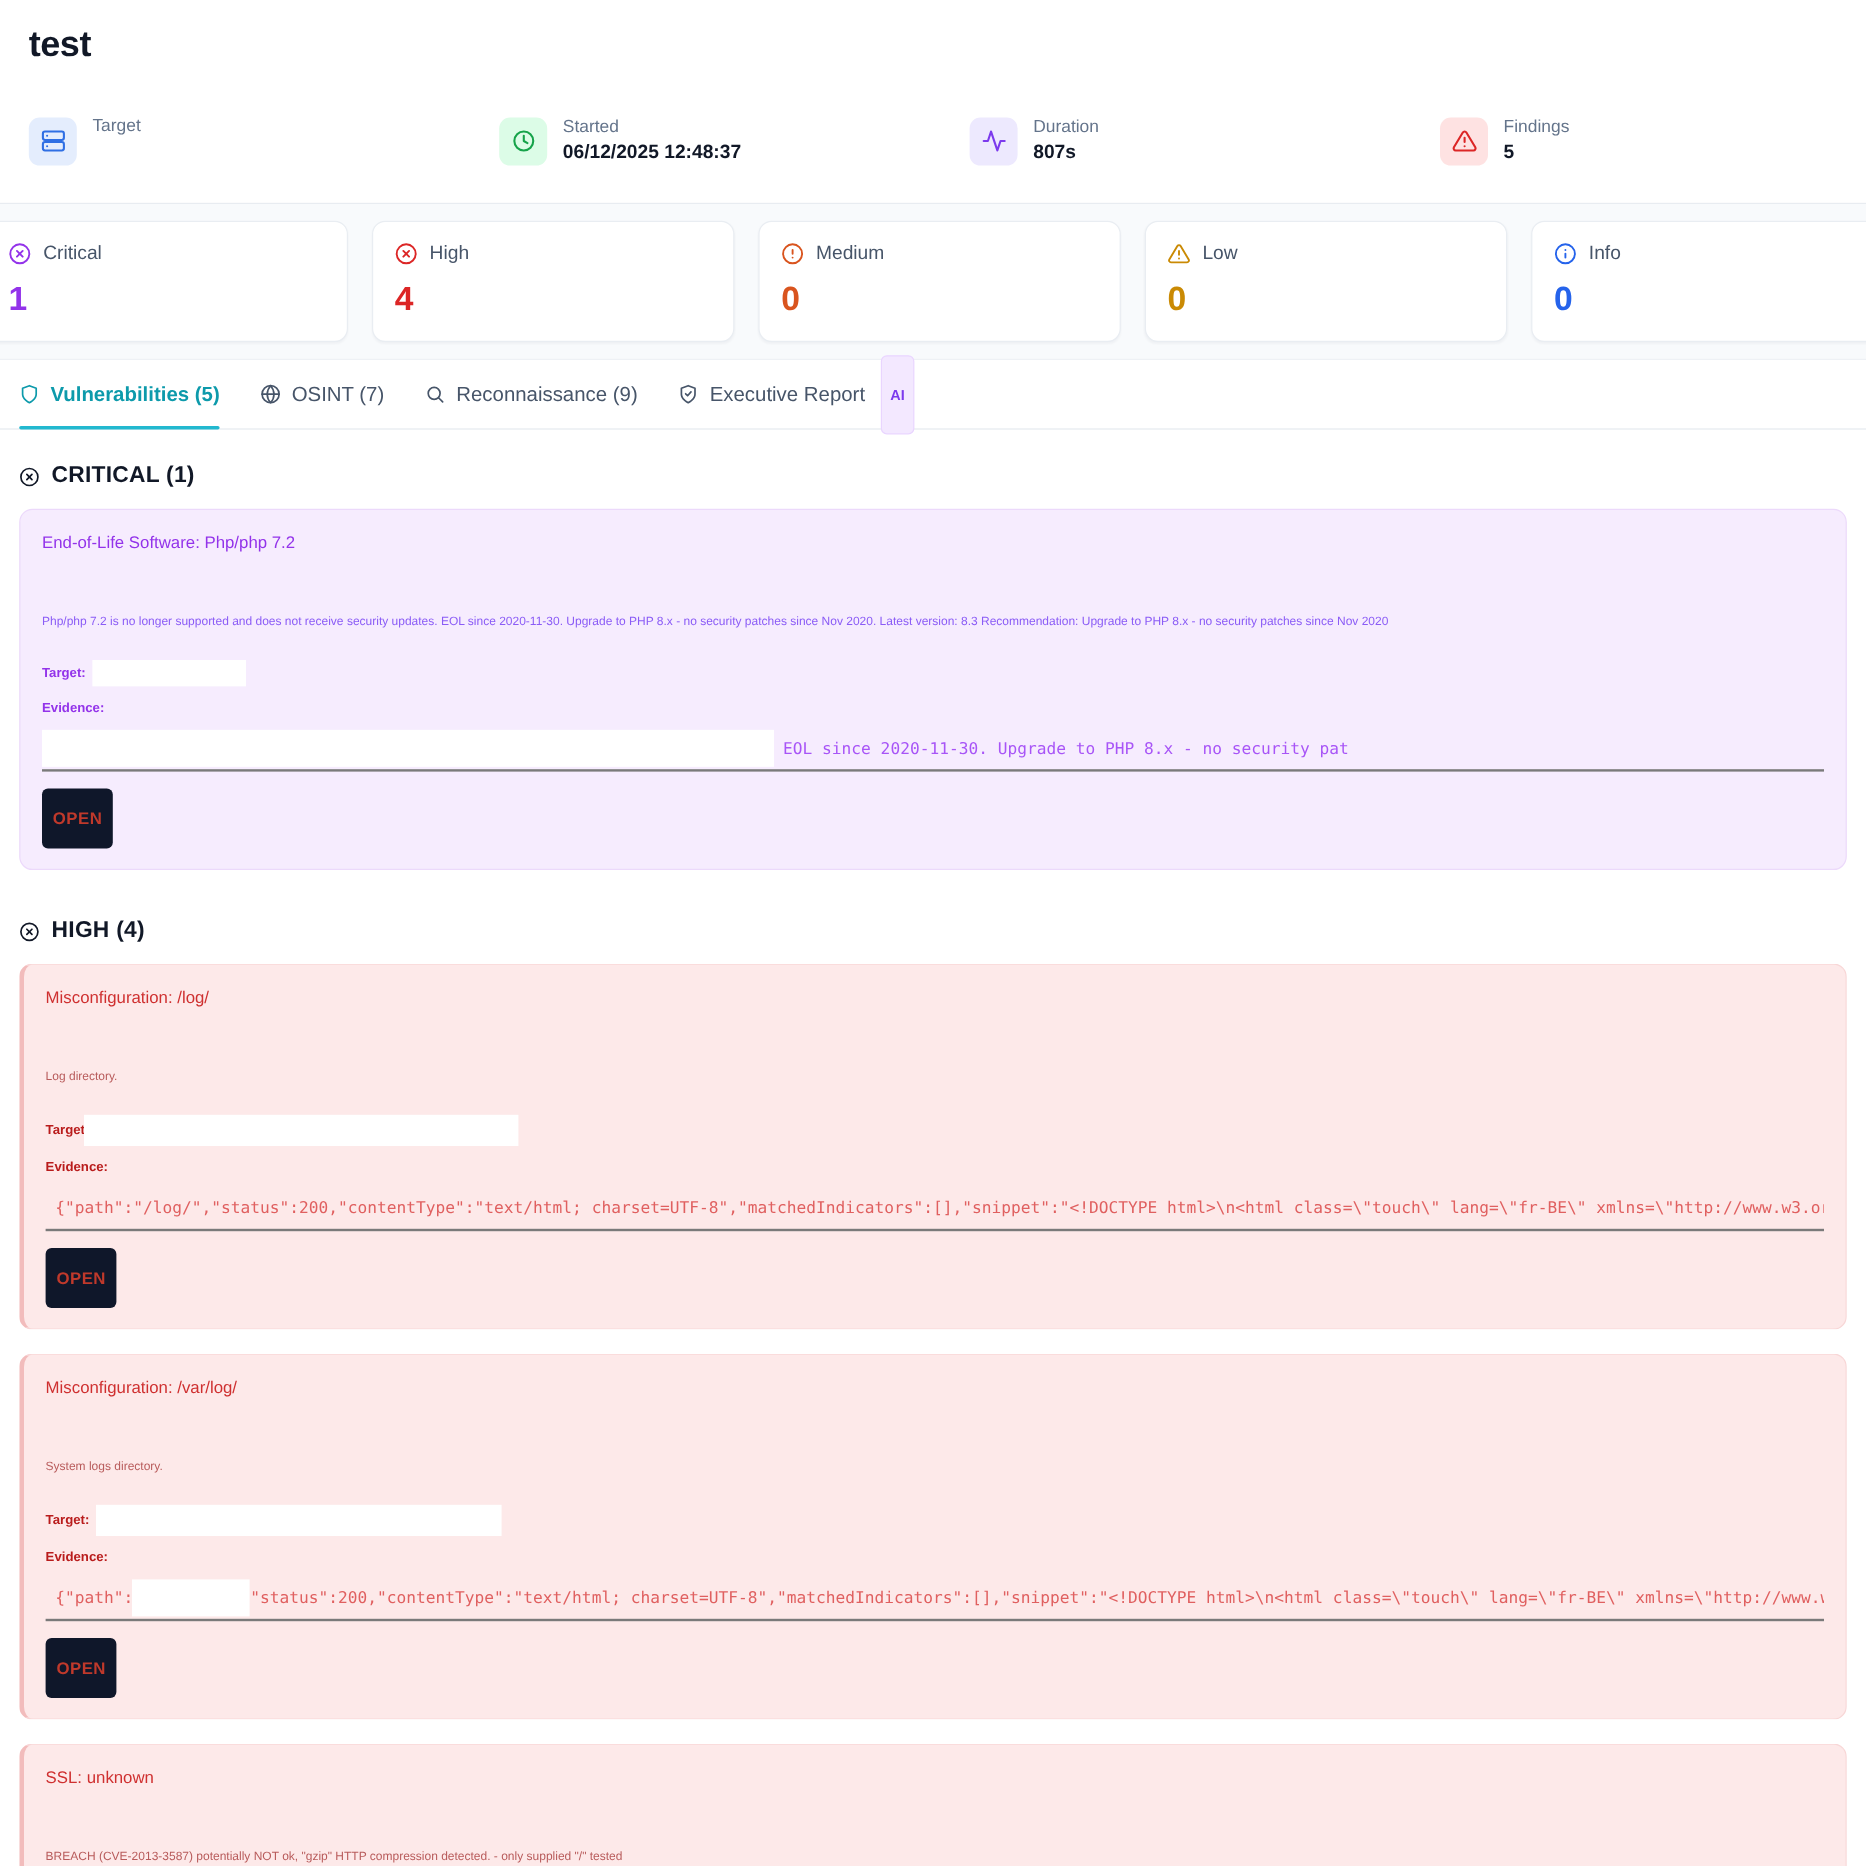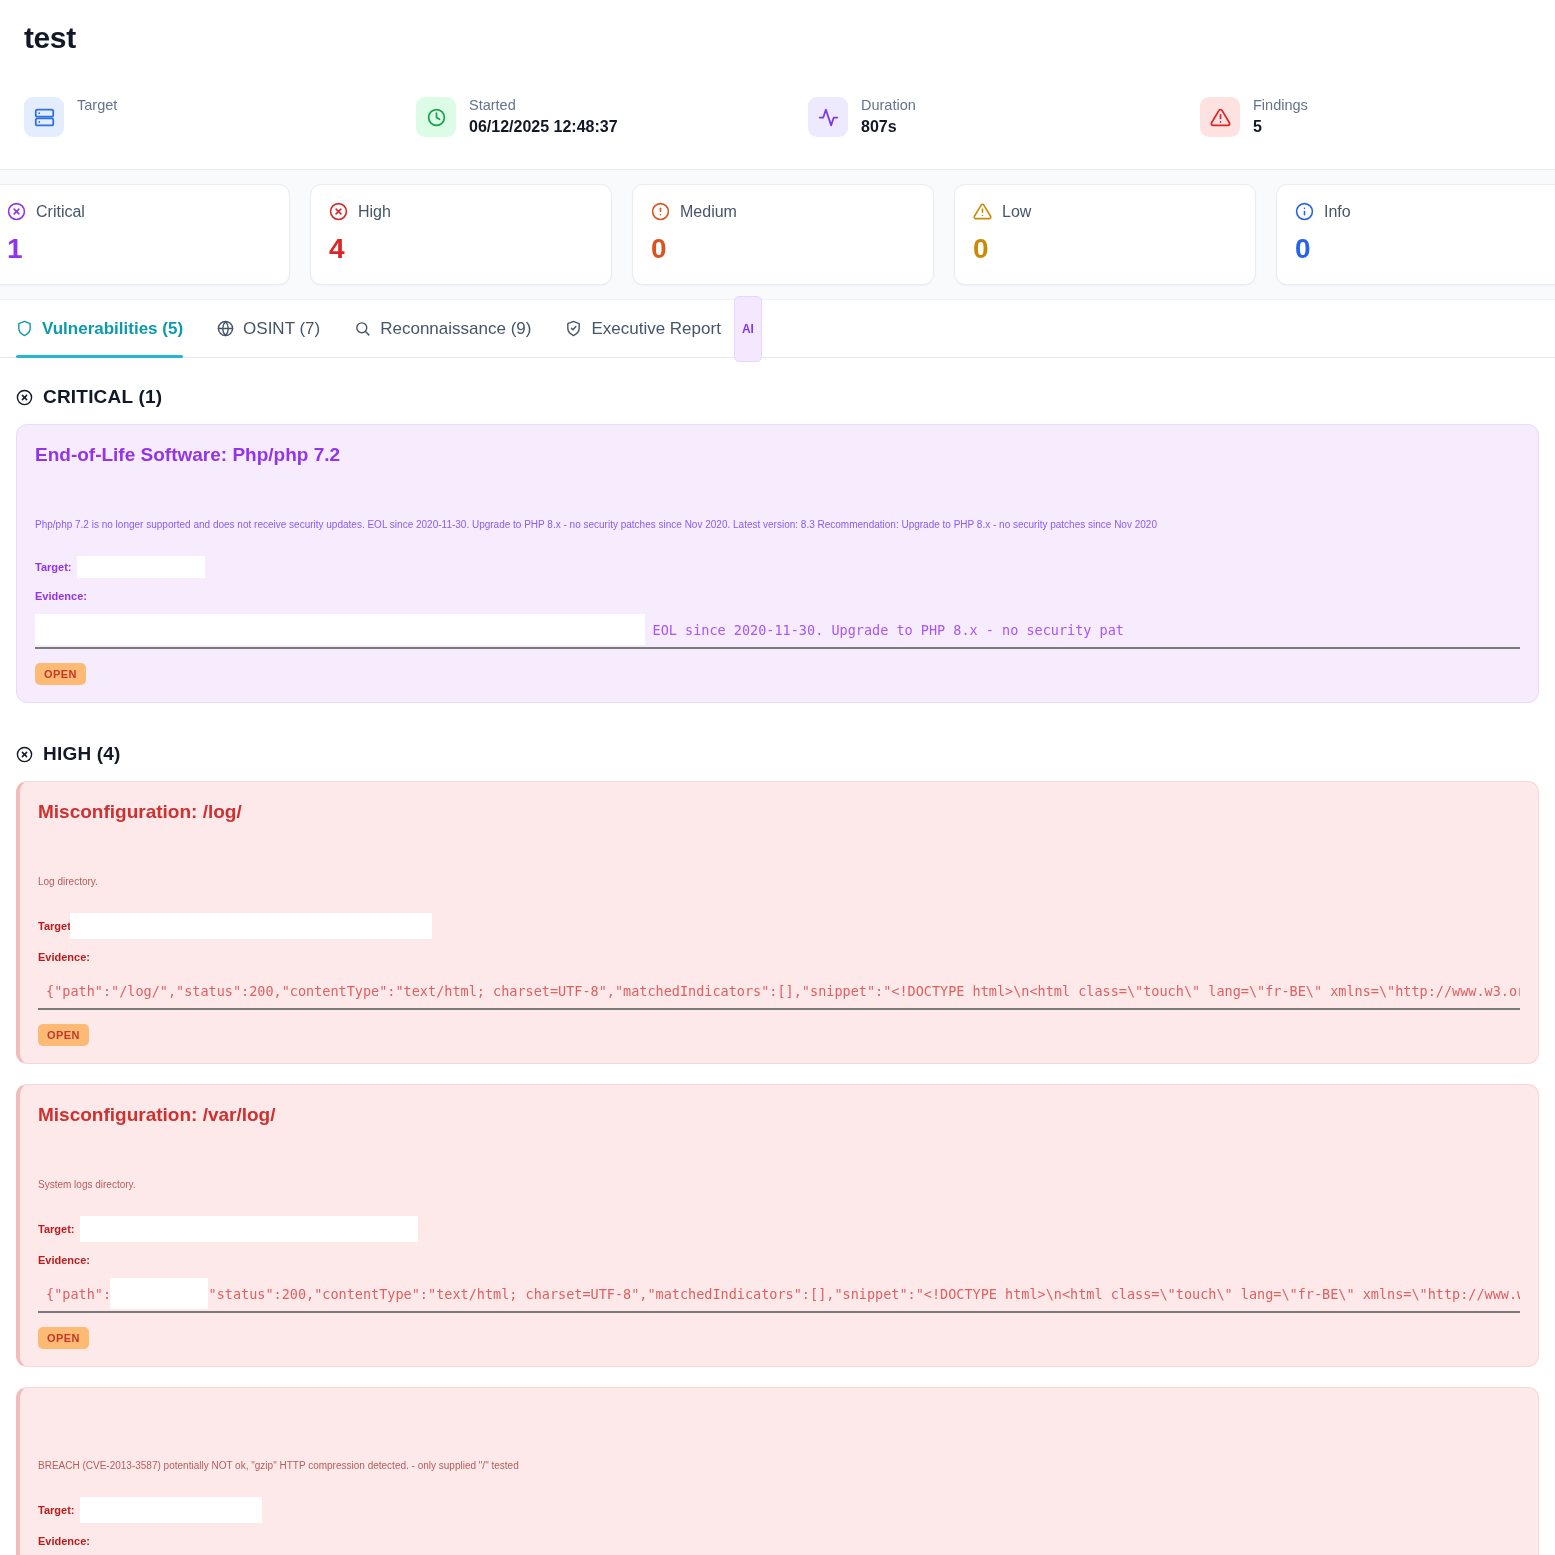--- a/index.html
+++ b/index.html
@@ -175,21 +175,21 @@
   }
   .finding.critical {
     background: #f6ecfe;
     border: 1px solid #ecd9fb;
   }
   .finding.high {
     background: #fde9e9;
     border: 1px solid #f8d6d6;
     border-left: 4px solid #f2bcbc;
   }
-  .finding-title { font-size: 19px; font-weight: bold; margin-bottom: 11px; }
+  .finding-title { font-size: 14px; font-weight: normal; margin-bottom: 11px; }
   .finding.critical .finding-title { color: #9333ea; }
   .finding.high .finding-title { color: #cf3030; }
   .finding-desc { font-size: 10px; line-height: 30px; margin-bottom: 16px; margin-top: 44px; }
   .finding.critical .finding-desc { color: #8b5cf6; }
   .finding.high .finding-desc { color: #b85b5b; }
 
   .field-row { font-size: 11px; font-weight: bold; margin-bottom: 12px; display: flex; align-items: center; }
   .finding.critical .field-row { color: #9333ea; }
   .finding.high .field-row { color: #b91c1c; }
 
@@ -216,26 +216,26 @@
 
   .evidence-mask {
     position: absolute;
     background: #ffffff;
     top: 0; bottom: 2px;
     z-index: 2;
   }
 
   .status-badge {
     display: inline-block;
-    font-size: 11px;
+    font-size: 14px;
     font-weight: bold;
     letter-spacing: 0.4px;
     border-radius: 5px;
-    padding: 5px 9px;
-    background: #fdba74;
+    padding: 17px 9px;
+    background: #0f172a;
     color: #c0392b;
   }
 
   svg { display: block; }
 </style>
 </head>
 <body>
 
 <div class="header">
   <div class="header-top">
@@ -483,20 +483,21 @@
       <span>Evidence:</span>
     </div>
     <div class="evidence-box">
       <span class="evidence-mask" style="left:72px;width:98px;"></span>
       <span>{"path":"/var/log/","status":200,"contentType":"text/html; charset=UTF-8","matchedIndicators":[],"snippet":"&lt;!DOCTYPE html&gt;\n&lt;html class=\"touch\" lang=\"fr-BE\" xmlns=\"http://www.w3.org/1999/xhtml\"&gt;\n&lt;head&gt;\n&lt;me</span>
     </div>
     <div class="status-badge">OPEN</div>
   </div>
 
   <div class="finding high">
+    <div class="finding-title">SSL: unknown</div>
     <div class="finding-desc">BREACH (CVE-2013-3587) potentially NOT ok, "gzip" HTTP compression detected. - only supplied "/" tested</div>
     <div class="field-row">
       <span>Target:</span>
       <span class="redact" style="width:182px;margin-left:6px;height:26px;"></span>
     </div>
     <div class="field-row">
       <span>Evidence:</span>
     </div>
     <div class="evidence-box" style="border-bottom:none;">
       <span class="evidence-mask" style="left:348px;width:140px;background:#fde9e9;"></span>

